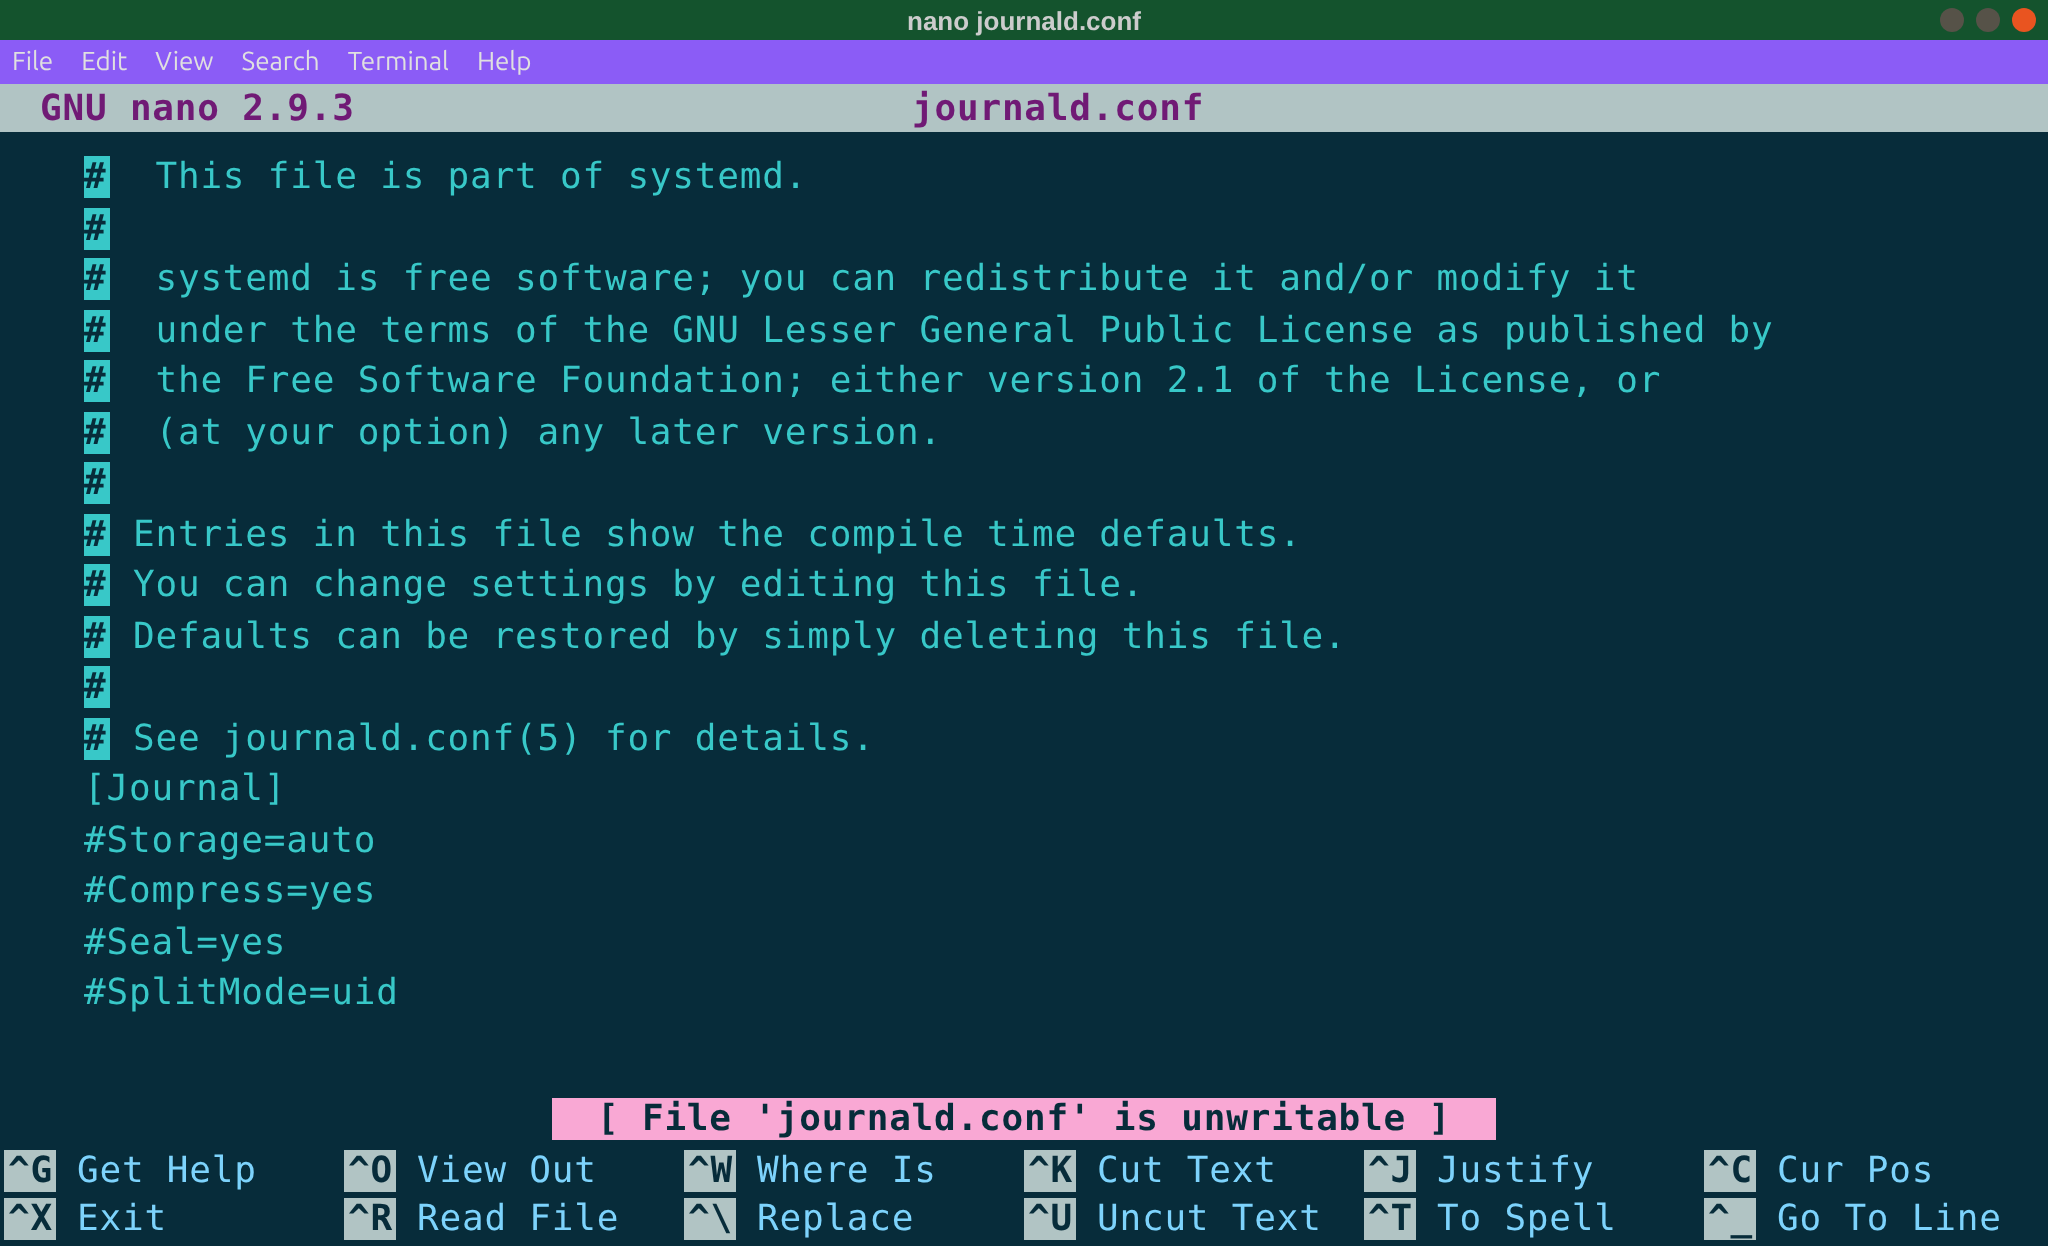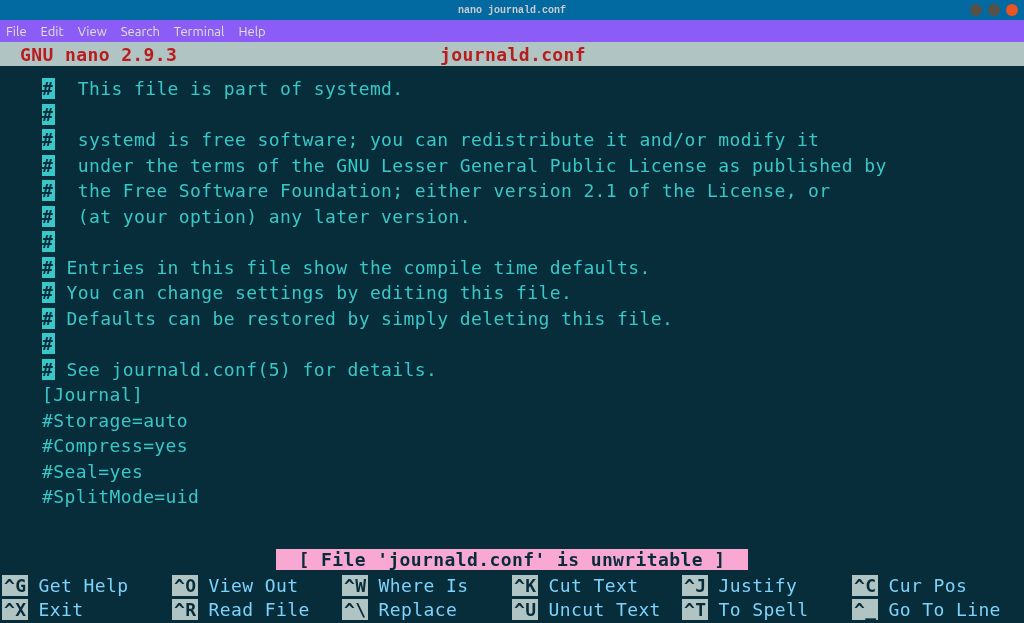--- a/index.html
+++ b/index.html
@@ -10,28 +10,28 @@
     body {
       width: 1024px;
       height: 623px;
       background: #072a38;
       font-family: "DejaVu Sans Mono", "Liberation Mono", monospace;
       font-size: 18px;
       overflow: hidden;
       color: #2cc4c4;
     }
     .window-titlebar {
-      background: #0369a1;
+      background: #14532d;
       height: 20px;
       display: flex;
       align-items: center;
       position: relative;
       color: #d4d4d4;
-      font-size: 10px;
-      font-family: Liberation Mono, monospace;
+      font-size: 13px;
+      font-family: Liberation Sans, sans-serif;
     }
     .window-title {
       position: absolute;
       left: 50%;
       transform: translateX(-50%);
       font-weight: bold;
       color: #ccc;
     }
     .window-controls {
       position: absolute;
@@ -65,33 +65,33 @@
     }
     .nano-area {
       background: #072c3a;
       height: calc(623px - 20px - 22px);
       display: flex;
       flex-direction: column;
       letter-spacing: 0.4px;
     }
     .nano-header {
       background: #b1c4c4;
-      color: #b91c1c;
+      color: #701a75;
       height: 24px;
       display: flex;
       align-items: center;
       font-weight: bold;
       padding: 0 6px;
     }
     .nano-header .version {
       padding-left: 14px;
     }
     .nano-header .filename {
       position: absolute;
-      left: 440px;
+      left: 456px;
     }
     .nano-body {
       flex: 1;
       padding: 10px 6px 0 6px;
       white-space: pre;
       line-height: 25.5px;
       color: #38c8c8;
       overflow: hidden;
       margin-left: 36px;
     }

